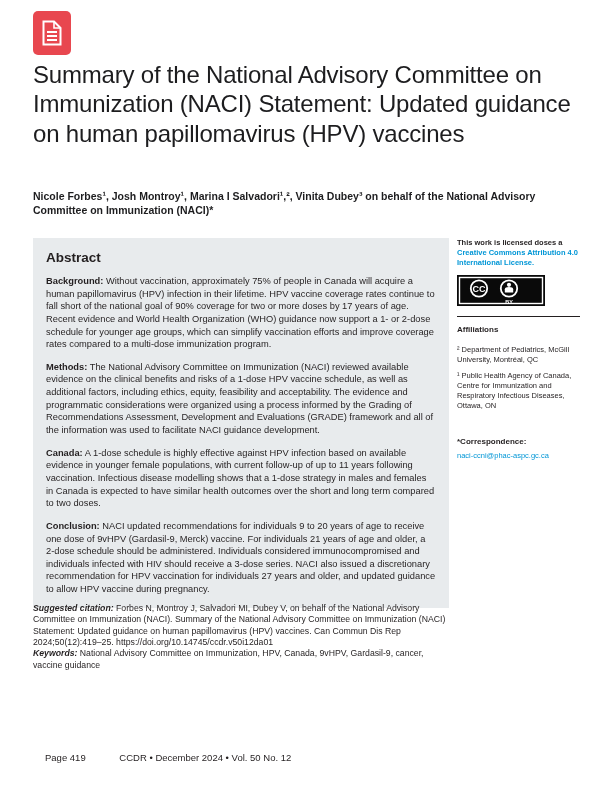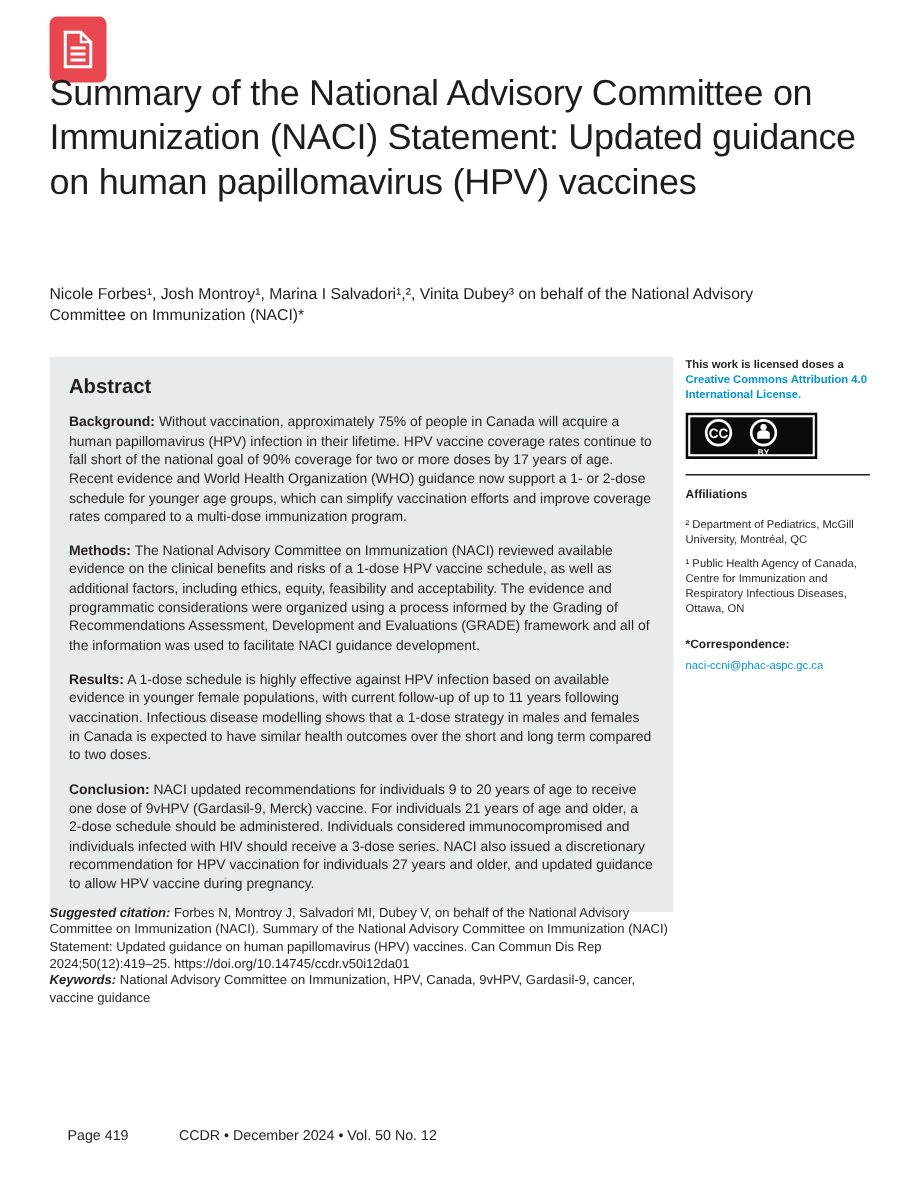--- a/index.html
+++ b/index.html
@@ -17,27 +17,27 @@
     width: 38px; height: 44px; background: #e8474f; border-radius: 5px;
     display: flex; align-items: center; justify-content: center;
     flex: 0 0 auto;
   }
   .header-label {
     margin-left: 16px; color: #2f5369; font-size: 11.5px; font-weight: 600;
     letter-spacing: 0.4px;
   }
   
   .title {
-    position: absolute; left: 33px; top: 48px; width: 540px;
+    position: absolute; left: 33px; top: 60px; width: 540px;
     font-size: 24px; font-weight: 400; line-height: 1.22; color: #1d1d1f;
     letter-spacing: -0.2px;
   }
   .authors {
     position: absolute; left: 33px; top: 190px; width: 520px;
-    font-size: 10.5px; font-weight: 400; line-height: 1.3; color: #1d1d1f;
+    font-size: 10.5px; font-weight: 700; line-height: 1.3; color: #1d1d1f;
   }
   
   .abstract-box {
     position: absolute; left: 33px; top: 238px; width: 416px;
     background: #e8ebed; padding: 12px 13px 12px 13px;
   }
   .abstract-heading { font-size: 13.5px; font-weight: 700; margin-bottom: 10px; }
   .abs-para { font-size: 9.3px; line-height: 1.36; margin-bottom: 10px; }
   .abs-para:last-child { margin-bottom: 0; }
   .abs-label { font-weight: 700; }
@@ -48,21 +48,21 @@
   }
   .cite-label { font-weight: 700; font-style: italic; }
   
   .sidebar { position: absolute; left: 457px; top: 238px; width: 123px; font-size: 7.5px; line-height: 1.32; }
   .license { font-weight: 700; }
   .license-link { color: #0096d6; cursor: pointer; }
   .cc-badge { margin-top: 7px; display: block; }
   .sidebar-rule { border: none; border-top: 1.6px solid #231f20; margin: 10px 0 8px 0; }
   .affil-heading { font-weight: 700; font-size: 8px; margin-bottom: 10px; }
   .affil-item { margin-bottom: 6px; }
-  .correspondence { margin-top: 14px; }
+  .correspondence { margin-top: 26px; }
   .corr-label { font-weight: 700; font-size: 8px; }
   .corr-email { color: #0096d6; margin-top: 4px; cursor: pointer; }
   
   .footer { position: absolute; left: 33px; top: 752px; width: 546px; font-size: 9.5px; }
   .footer .page-num { display: inline-block; padding-left: 12px; }
   .footer .journal-line { display: inline-block; margin-left: 31px; }
 </style>
 </head>
 <body>
 
@@ -88,21 +88,21 @@
     <div class="abstract-heading">Abstract</div>
     <p class="abs-para">
       <span class="abs-label">Background:</span>
       <span>Without vaccination, approximately 75% of people in Canada will acquire a human papillomavirus (HPV) infection in their lifetime. HPV vaccine coverage rates continue to fall short of the national goal of 90% coverage for two or more doses by 17 years of age. Recent evidence and World Health Organization (WHO) guidance now support a 1- or 2-dose schedule for younger age groups, which can simplify vaccination efforts and improve coverage rates compared to a multi-dose immunization program.</span>
     </p>
     <p class="abs-para">
       <span class="abs-label">Methods:</span>
       <span>The National Advisory Committee on Immunization (NACI) reviewed available evidence on the clinical benefits and risks of a 1-dose HPV vaccine schedule, as well as additional factors, including ethics, equity, feasibility and acceptability. The evidence and programmatic considerations were organized using a process informed by the Grading of Recommendations Assessment, Development and Evaluations (GRADE) framework and all of the information was used to facilitate NACI guidance development.</span>
     </p>
     <p class="abs-para">
-      <span class="abs-label">Results:</span>
+      <span class="abs-label">Canada:</span>
       <span>A 1-dose schedule is highly effective against HPV infection based on available evidence in younger female populations, with current follow-up of up to 11 years following vaccination. Infectious disease modelling shows that a 1-dose strategy in males and females in Canada is expected to have similar health outcomes over the short and long term compared to two doses.</span>
     </p>
     <p class="abs-para">
       <span class="abs-label">Conclusion:</span>
       <span>NACI updated recommendations for individuals 9 to 20 years of age to receive one dose of 9vHPV (Gardasil-9, Merck) vaccine. For individuals 21 years of age and older, a 2-dose schedule should be administered. Individuals considered immunocompromised and individuals infected with HIV should receive a 3-dose series. NACI also issued a discretionary recommendation for HPV vaccination for individuals 27 years and older, and updated guidance to allow HPV vaccine during pregnancy.</span>
     </p>
   </div>
 
   <div class="citation">
     <p>

